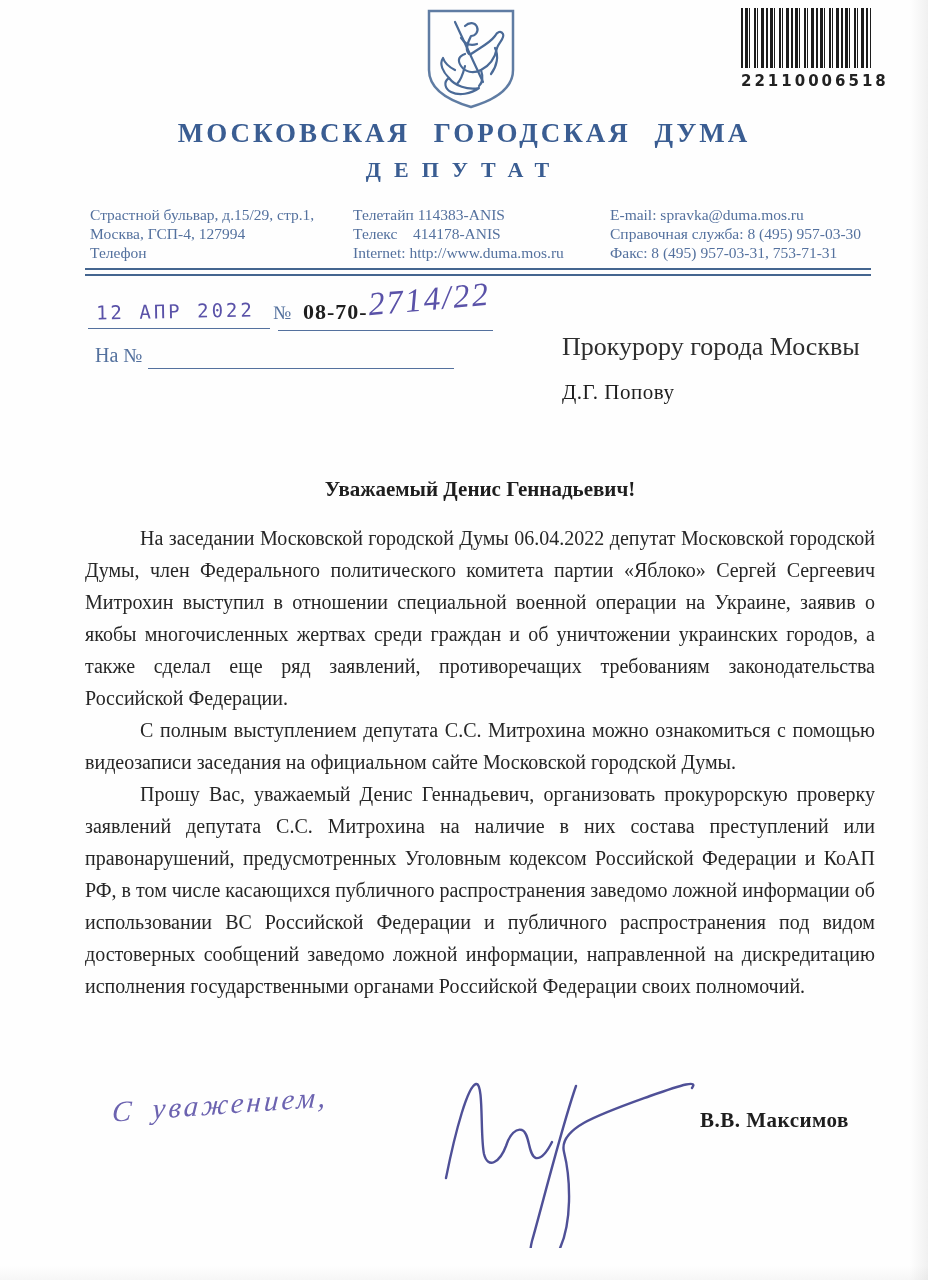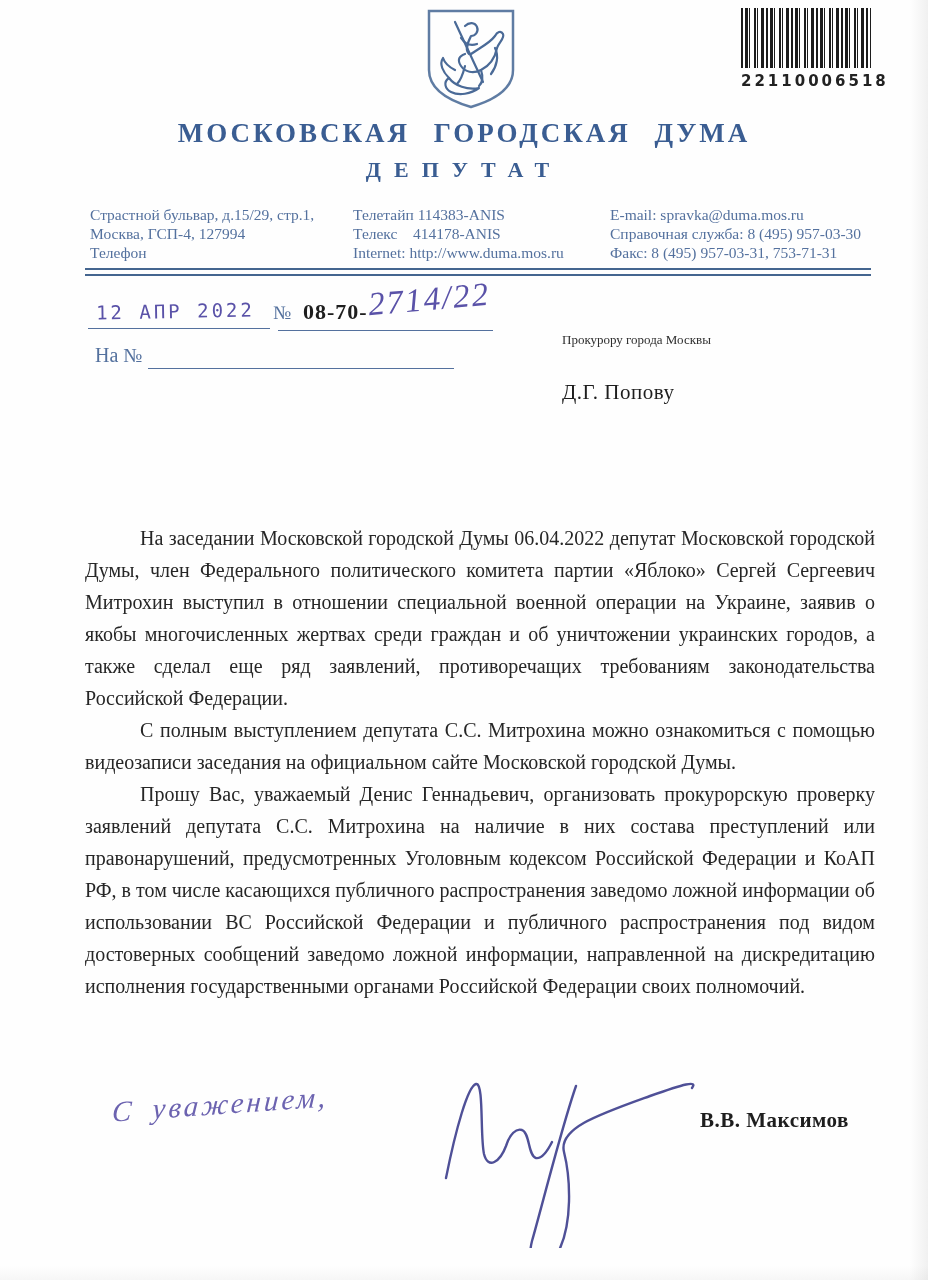--- a/index.html
+++ b/index.html
@@ -72,21 +72,21 @@
   .num-handwritten{
     position:absolute;left:368px;top:281px;
     font-style:italic;font-size:33px;color:#5a52a8;
     letter-spacing:2px;transform:rotate(-5deg);
   }
   .num-underline{position:absolute;left:278px;top:330px;width:215px;border-bottom:1.5px solid #54719e;}
   .reply-label{position:absolute;left:95px;top:344px;font-size:20px;color:#54719e;}
   .reply-underline{position:absolute;left:148px;top:368px;width:306px;border-bottom:1.5px solid #54719e;}
 
   
-  .recipient-line1{position:absolute;left:562px;top:332px;font-size:13px;color:#2e2e2e;}
+  .recipient-line1{position:absolute;left:562px;top:332px;font-size:26px;color:#2e2e2e;}
   .recipient-line2{position:absolute;left:562px;top:380px;font-size:21px;font-weight:normal;color:#1e1e1e;letter-spacing:0.5px;}
 
   
   .salutation{
     position:absolute;left:85px;top:477px;width:790px;
     text-align:center;font-size:21px;font-weight:bold;color:#1e1e1e;
   }
   .body-text{
     position:absolute;left:85px;top:522px;width:790px;
     font-size:20px;line-height:32px;
@@ -159,20 +159,21 @@
   <div class="num-prefix">08-70-</div>
   <div class="num-handwritten">2714/22</div>
   <div class="num-underline"></div>
 
   <div class="reply-label">На №</div>
   <div class="reply-underline"></div>
 
   <div class="recipient-line1">Прокурору города Москвы</div>
   <div class="recipient-line2">Д.Г. Попову</div>
 
+  <div class="salutation">Уважаемый Денис Геннадьевич!</div>
 
   <div class="body-text">
     <p>На заседании  Московской  городской Думы 06.04.2022 депутат Московской городской Думы, член Федерального политического комитета партии «Яблоко» Сергей Сергеевич Митрохин выступил в отношении специальной военной операции на Украине, заявив о якобы многочисленных жертвах среди граждан и об уничтожении украинских городов, а также сделал еще ряд заявлений, противоречащих требованиям законодательства Российской Федерации.</p>
     <p>С полным выступлением депутата С.С. Митрохина можно ознакомиться с помощью видеозаписи заседания на официальном сайте Московской городской Думы.</p>
     <p>Прошу Вас, уважаемый Денис Геннадьевич, организовать прокурорскую проверку заявлений депутата С.С. Митрохина на наличие в них состава преступлений или правонарушений, предусмотренных Уголовным кодексом Российской Федерации и КоАП РФ, в том числе касающихся публичного распространения заведомо ложной информации об использовании ВС Российской Федерации и публичного распространения под видом достоверных сообщений заведомо ложной информации, направленной на дискредитацию исполнения государственными органами Российской Федерации своих полномочий.</p>
   </div>
 
   <div class="signoff">С уважением,</div>
 
   <div class="signature-svg">

